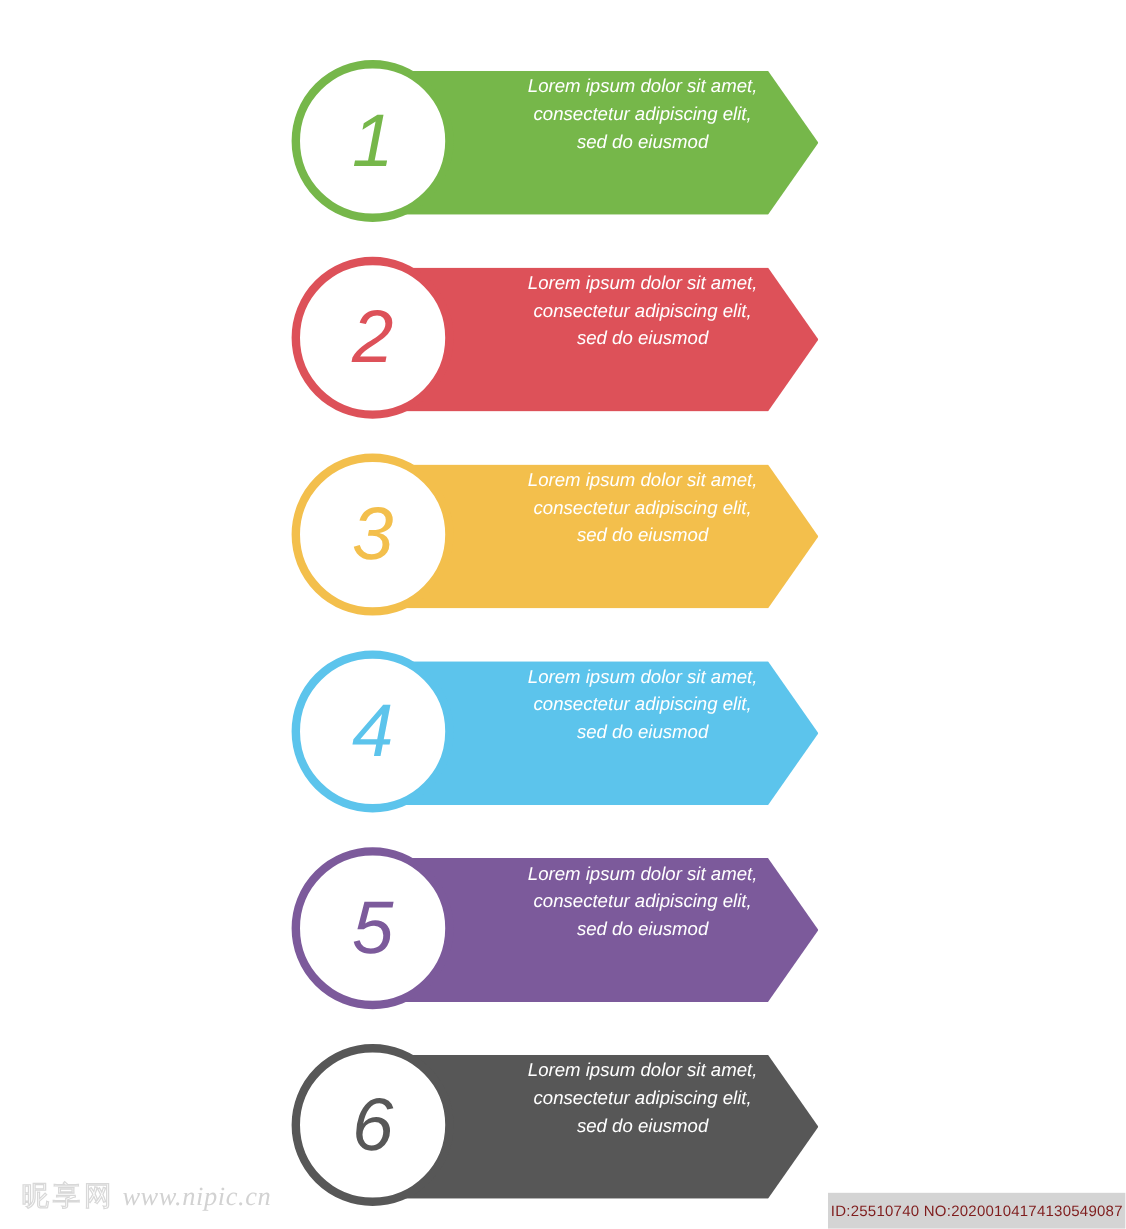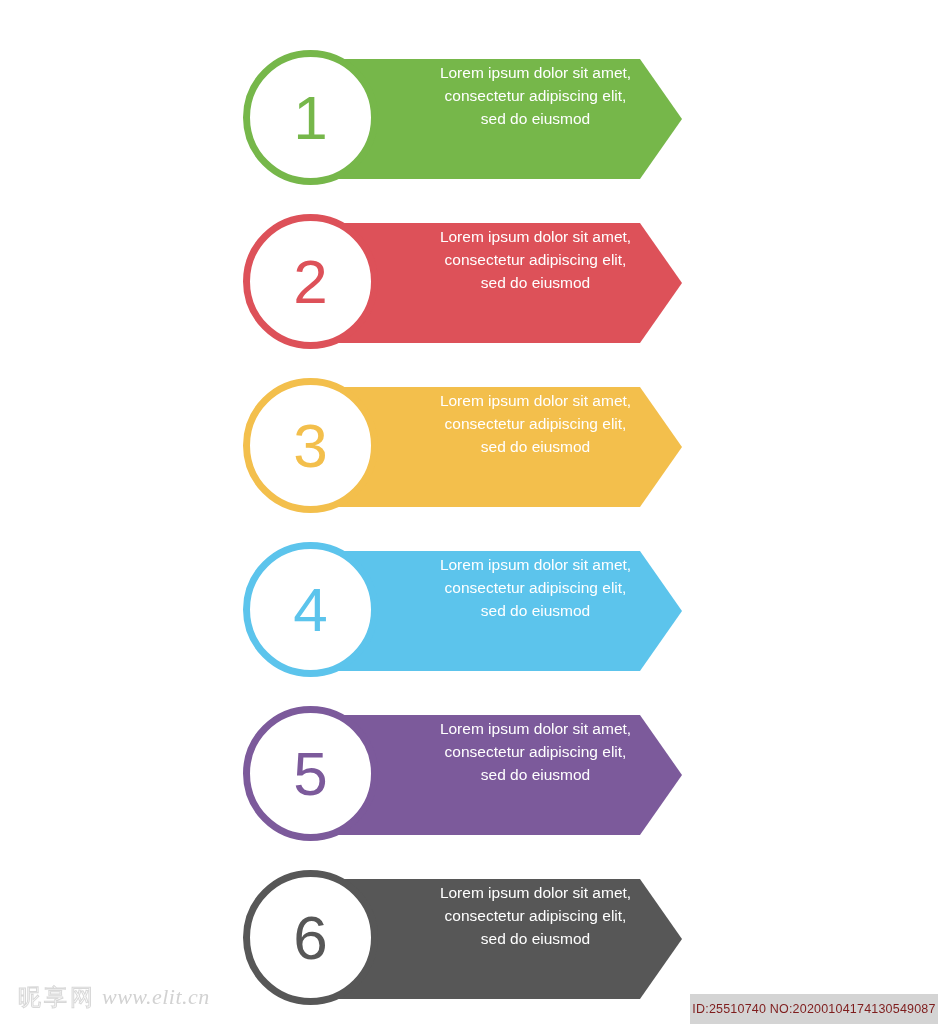--- a/index.html
+++ b/index.html
@@ -22,20 +22,21 @@
     top: 0;
     width: 938px;
     height: 1024px;
   }
 
   .row {
     position: absolute;
     left: 243px;
     width: 440px;
     height: 140px;
+    font-style: italic;
   }
 
   
   .bar {
     position: absolute;
     left: 57px;          
     top: 16px;
     width: 382px;        
     height: 120px;
     clip-path: polygon(0 0, 89% 0, 100% 50%, 89% 100%, 0 100%);
@@ -213,18 +214,18 @@
   </div>
 
 </div>
 
 <div id="watermark">
   <span class="wm-cjk">
     <span>昵</span>
     <span>享</span>
     <span>网</span>
   </span>
-  <span class="wm-url">www.elit.cn</span>
+  <span class="wm-url">www.nipic.cn</span>
 </div>
 
 <div id="id-bar">
   <span class="id-text">ID:25510740 NO:20200104174130549087</span>
 </div>
 
 </body></html>

